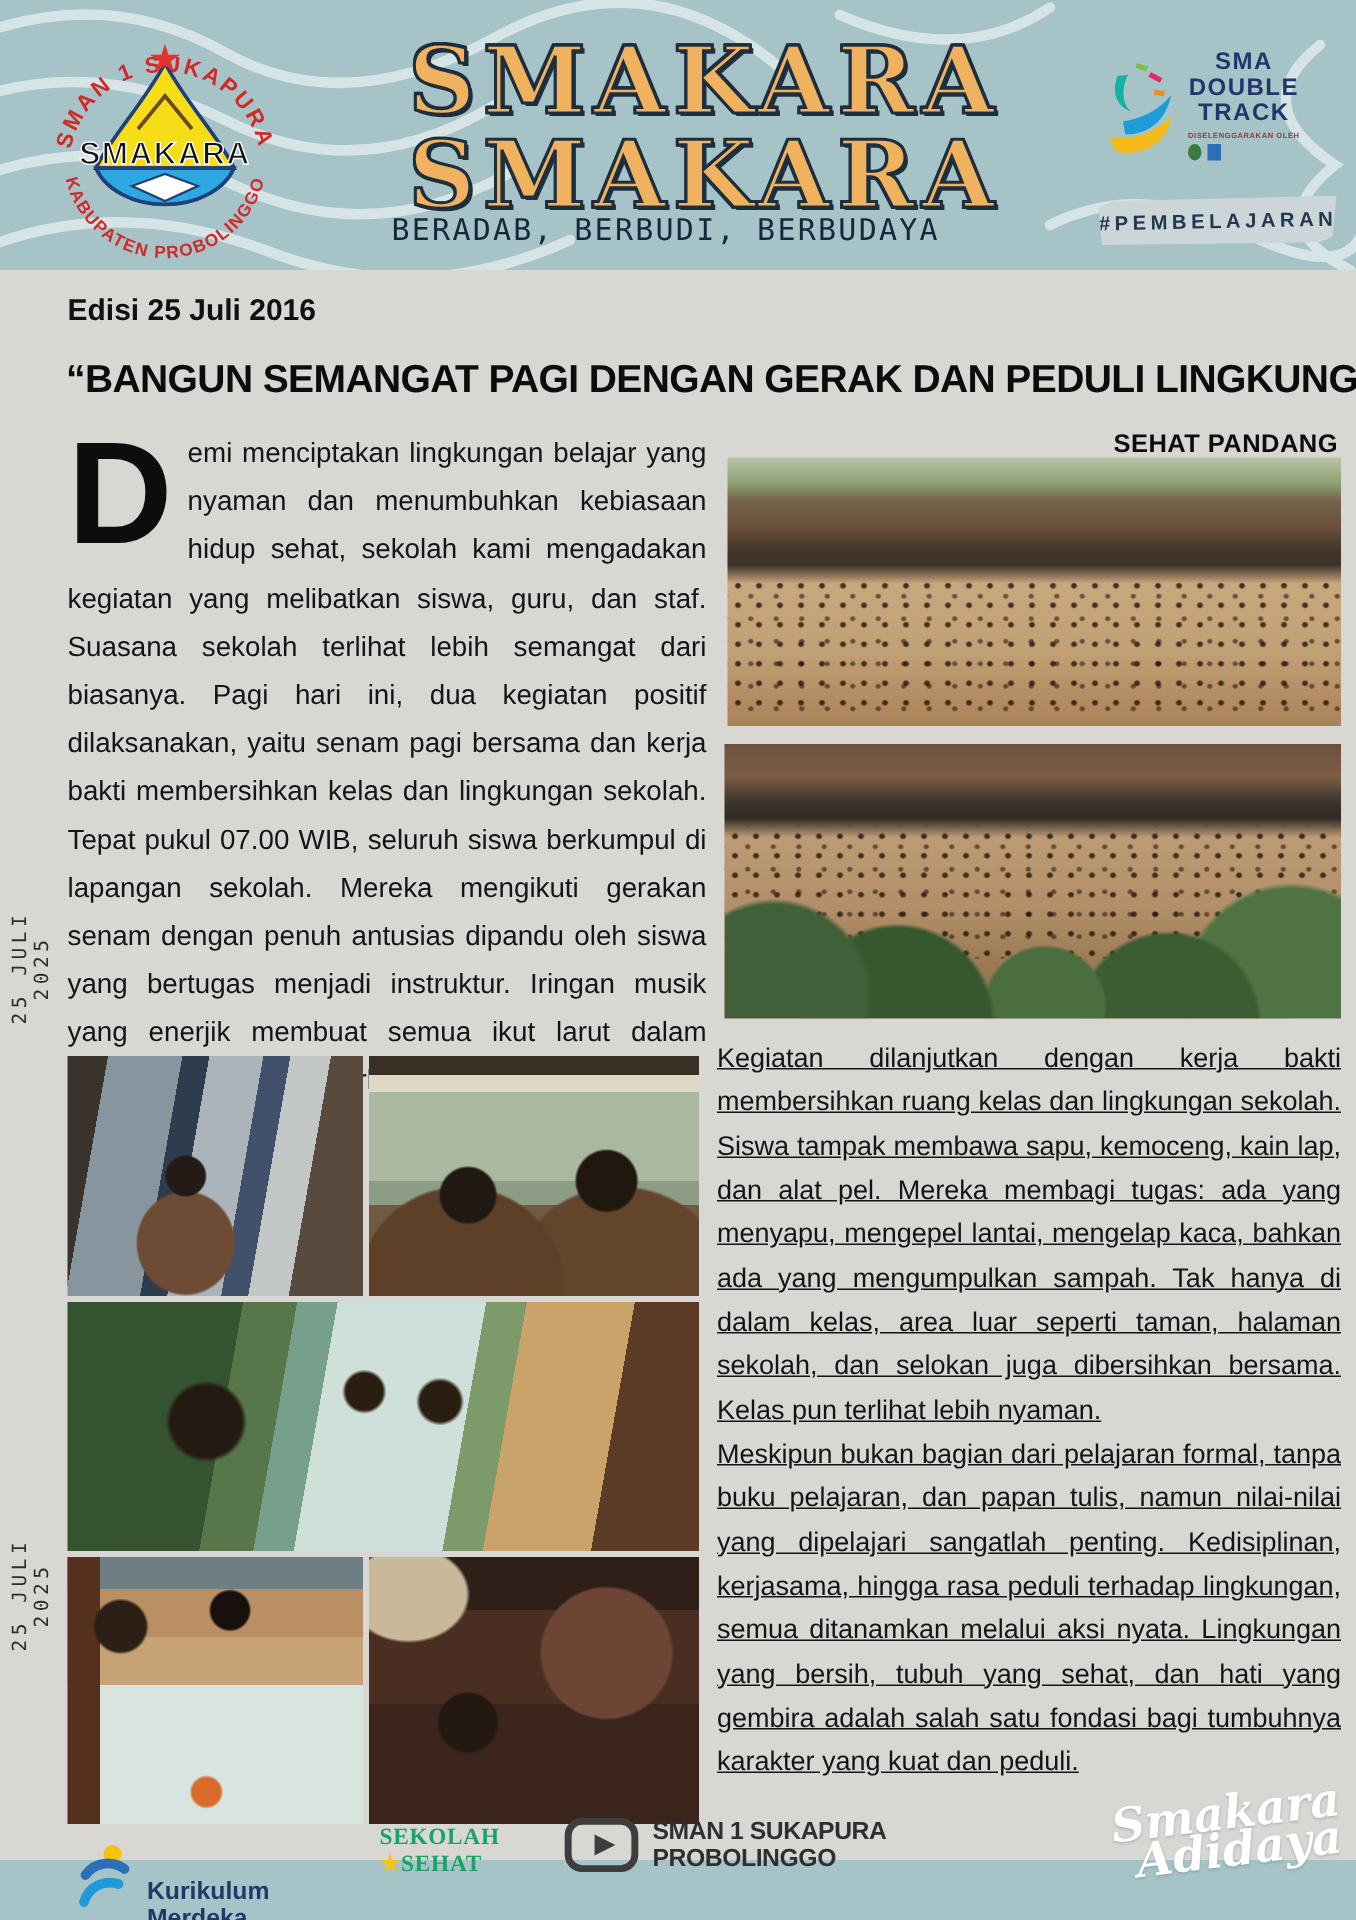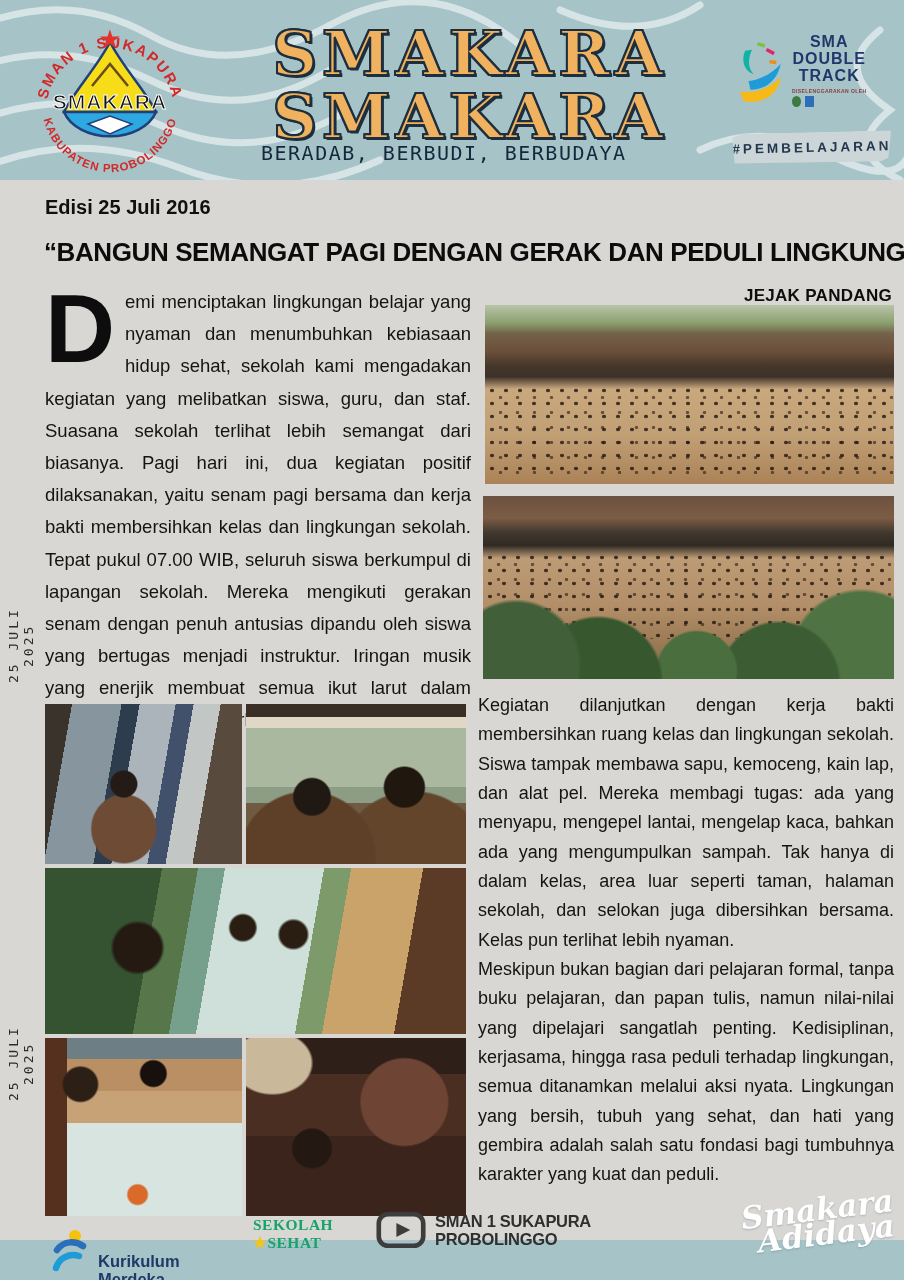--- a/index.html
+++ b/index.html
@@ -36,21 +36,21 @@
 
   
   .edition{position:absolute;left:45px;top:196px;font-size:20px;font-weight:800;color:#101010;}
   .headline{position:absolute;left:44px;top:237px;width:845px;font-size:26px;font-weight:800;
     color:#0c0c0c;letter-spacing:-.4px;white-space:nowrap;}
   .col-left{position:absolute;left:45px;top:286px;width:426px;font-size:18.5px;line-height:1.74;
     text-align:justify;color:#141414;}
   .dropcap{float:left;font-size:97px;line-height:.76;font-weight:800;padding:6px 10px 0 0;color:#0d0d0d;
     font-family:"Liberation Sans",sans-serif;}
   .col-right{position:absolute;left:478px;top:691px;width:416px;font-size:18px;line-height:1.63;
-    text-align:justify;color:#141414;}
+    text-align:justify;color:#141414;text-decoration:underline;}
   .photos-label{position:absolute;left:480px;top:286px;width:412px;text-align:right;
     font-size:17px;font-weight:800;letter-spacing:.3px;color:#0d0d0d;}
   .vdate{position:absolute;left:6px;width:26px;height:126px;writing-mode:vertical-rl;transform:rotate(180deg);
     font-family:"DejaVu Sans Mono",monospace;font-size:13px;letter-spacing:3px;color:#2c2c2c;
     text-align:center;}
   .vdate.d1{top:582px;}
   .vdate.d2{top:1000px;}
 
   
   .ph{position:relative;overflow:hidden;background:#777;}
@@ -184,21 +184,21 @@
     </div>
 
     <div class="hashtag">#PEMBELAJARAN</div>
   </div>
 
   <div class="edition">Edisi 25 Juli 2016</div>
   <div class="headline">“BANGUN SEMANGAT PAGI DENGAN GERAK DAN PEDULI LINGKUNGAN!”</div>
 
   <p class="col-left"><span class="dropcap">D</span><span>emi menciptakan lingkungan belajar yang nyaman dan menumbuhkan kebiasaan hidup sehat, sekolah kami mengadakan kegiatan yang melibatkan siswa, guru, dan staf. Suasana sekolah terlihat lebih semangat dari biasanya. Pagi hari ini, dua kegiatan positif dilaksanakan, yaitu senam pagi bersama dan kerja bakti membersihkan kelas dan lingkungan sekolah. Tepat pukul 07.00 WIB, seluruh siswa berkumpul di lapangan sekolah. Mereka mengikuti gerakan senam dengan penuh antusias dipandu oleh siswa yang bertugas menjadi instruktur. Iringan musik yang enerjik membuat semua ikut larut dalam gerakan yang menyegarkan tubuh.</span></p>
 
-  <div class="photos-label">JEJAK PANDANG</div>
+  <div class="photos-label">SEHAT PANDANG</div>
 
   <div class="ph photo-senam-1">
     <div class="dots"></div>
   </div>
   <div class="ph photo-senam-2">
     <div class="dots"></div>
     <div class="leaves"></div>
   </div>
 
   <div class="vdate d1">25 JULI 2025</div>

